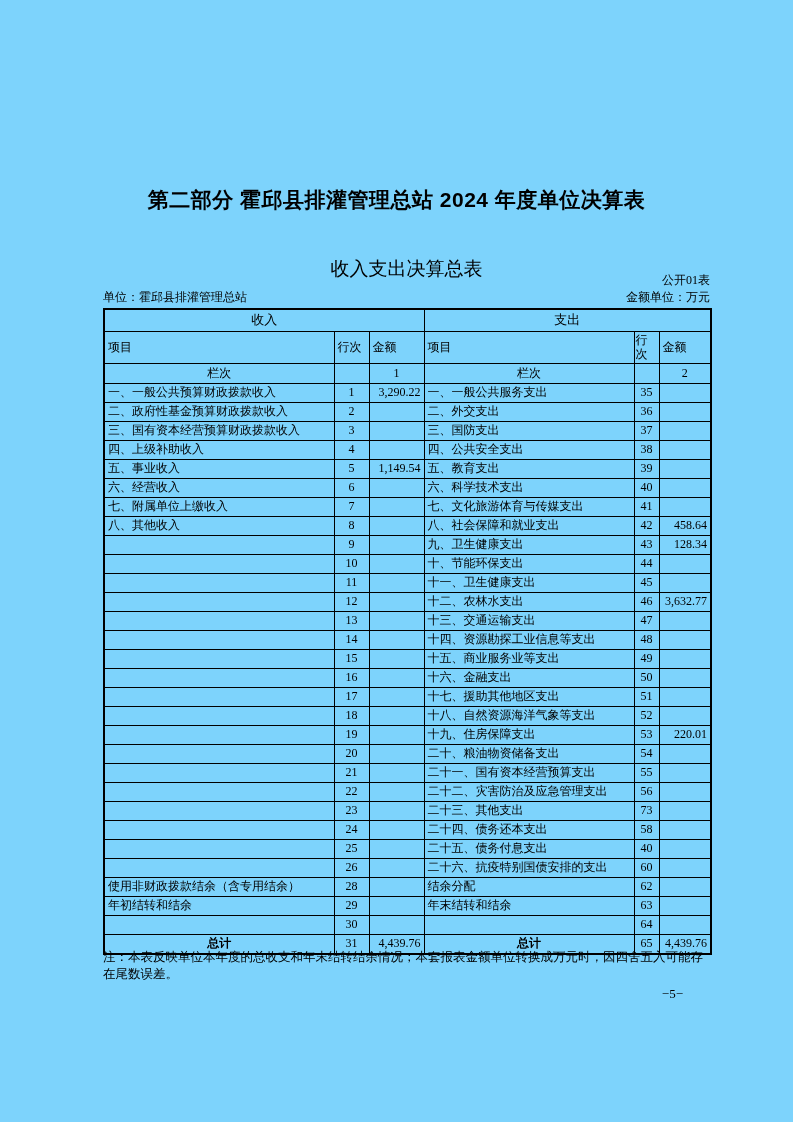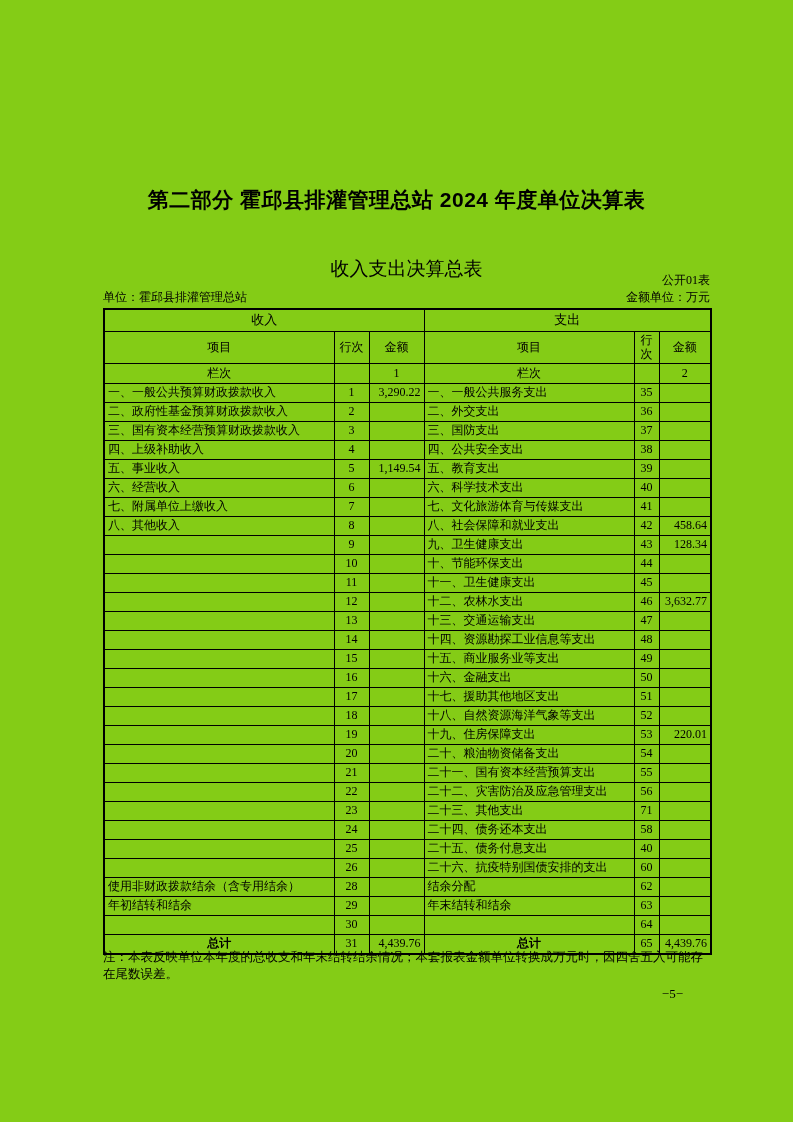--- a/index.html
+++ b/index.html
@@ -4,21 +4,21 @@
 <style>
   html, body {
     margin: 0;
     padding: 0;
     background: #ffffff;
   }
   .page {
     position: relative;
     width: 793px;
     height: 1122px;
-    background: #84cc16;
+    background: #7dd3fc;
     color: #000000;
     font-family: "Liberation Serif", "DejaVu Serif", serif;
     overflow: hidden;
   }
   .doc-title {
     position: absolute;
     top: 186px;
     left: 0;
     width: 793px;
     text-align: center;
@@ -67,21 +67,21 @@
     border: 1px solid #000;
     font-size: 12px;
     padding: 0 3px;
     height: 18px;
     line-height: 1.15;
     overflow: hidden;
     white-space: nowrap;
     vertical-align: middle;
   }
   tr.h1 td { height: 21px; text-align: center; font-size: 13px; }
-  tr.h2 td { height: 31px; text-align: center; }
+  tr.h2 td { height: 31px; text-align: left; }
   tr.h2 td.wrap { white-space: normal; line-height: 1.1; padding: 0 1px; }
   tr.h3 td { height: 19px; text-align: center; margin-top: 10px; }
   td.item { text-align: left; }
   td.rownum { text-align: center; font-size: 11.5px; }
   td.amt { text-align: right; font-size: 11.5px; }
   td.sum { text-align: center; font-weight: bold; }
   .note {
     position: absolute;
     top: 949px;
     left: 103px;
@@ -319,21 +319,21 @@
           <td class="amt"></td>
           <td class="item">二十二、灾害防治及应急管理支出</td>
           <td class="rownum">56</td>
           <td class="amt"></td>
         </tr>
         <tr>
           <td class="item"></td>
           <td class="rownum">23</td>
           <td class="amt"></td>
           <td class="item">二十三、其他支出</td>
-          <td class="rownum">71</td>
+          <td class="rownum">73</td>
           <td class="amt"></td>
         </tr>
         <tr>
           <td class="item"></td>
           <td class="rownum">24</td>
           <td class="amt"></td>
           <td class="item">二十四、债务还本支出</td>
           <td class="rownum">58</td>
           <td class="amt"></td>
         </tr>

